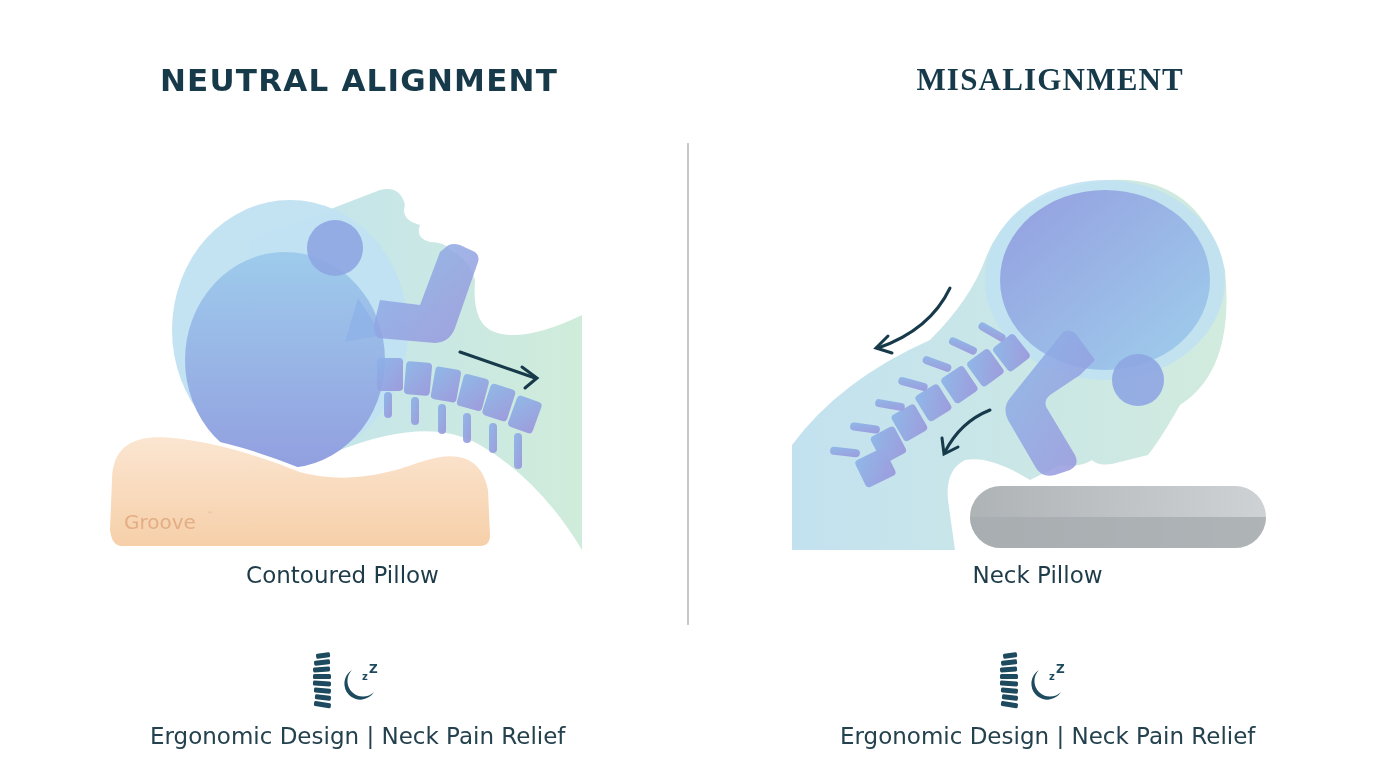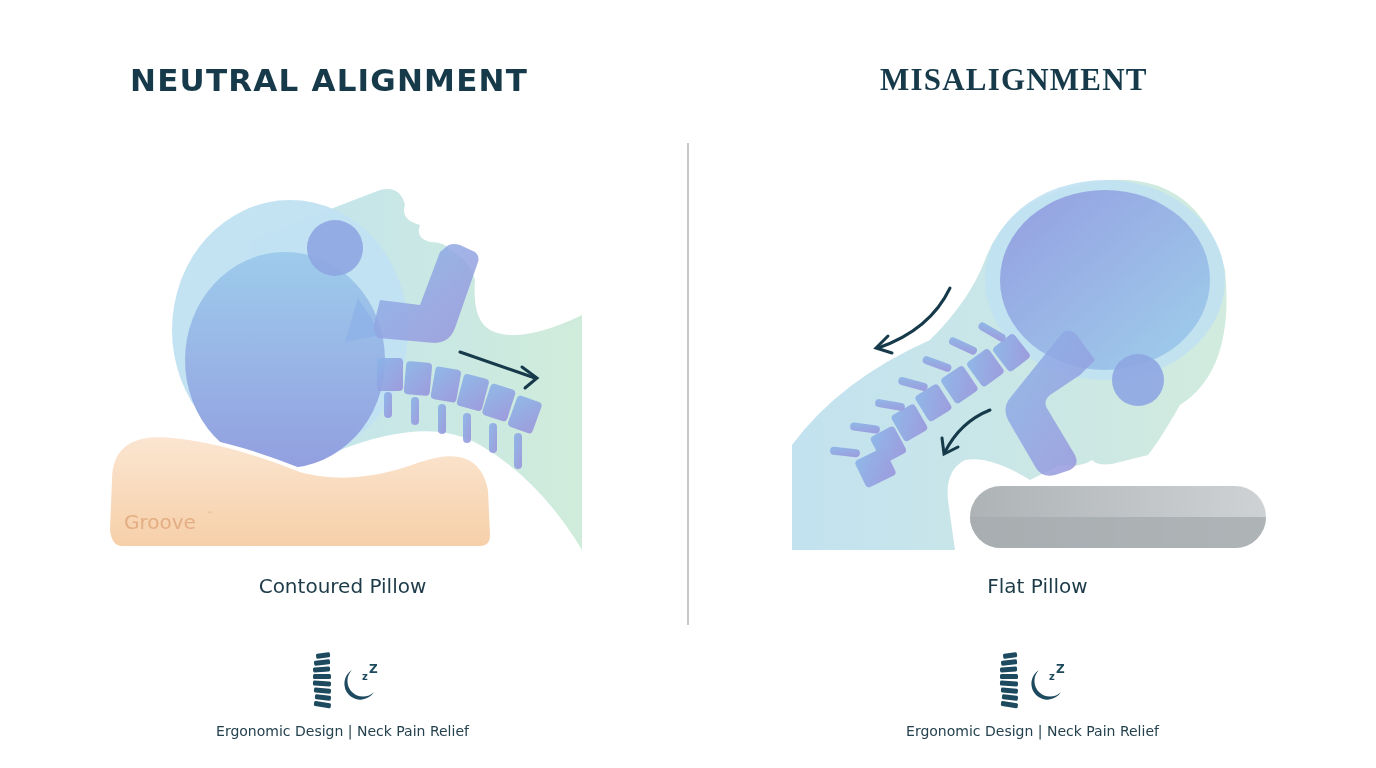--- a/index.html
+++ b/index.html
@@ -1,45 +1,45 @@
 <!DOCTYPE html>
 <html><head>
 <meta charset="utf-8">
 <style>
   * { box-sizing: border-box; margin: 0; padding: 0; }
   html, body { width: 1376px; height: 768px; background: #ffffff; overflow: hidden; }
   body { position: relative; font-family: "DejaVu Sans", sans-serif; color: #183a4a; }
 
   .panel-title {
     position: absolute; top: 62px; font-size: 31px; font-weight: bold;
-    letter-spacing: 1.2px; color: #173a4b; text-align: left; white-space: nowrap;
+    letter-spacing: 1.2px; color: #173a4b; text-align: right; white-space: nowrap;
   }
   #title-left { left: 130px; width: 428px; }
   #title-right { left: 880px; width: 304px; font-family: Liberation Serif, serif; }
 
   .divider {
     position: absolute; left: 687px; top: 143px; width: 2px; height: 482px; background: #c7c9cc;
   }
 
   svg.illus { position: absolute; }
   #illus-left { left: 100px; top: 180px; width: 490px; height: 380px; }
   #illus-right { left: 780px; top: 170px; width: 500px; height: 390px; }
 
   .caption {
-    position: absolute; top: 574px; font-size: 20px; color: #1d3b49; text-align: center; white-space: nowrap;
+    position: absolute; top: 562px; font-size: 23px; color: #1d3b49; text-align: center; white-space: nowrap;
   }
   #caption-left { left: 170px; width: 345px; }
   #caption-right { left: 865px; width: 345px; }
 
   .badge-icons { position: absolute; top: 650px; width: 80px; height: 62px; }
   #icons-left { left: 308px; }
   #icons-right { left: 995px; }
 
   .tagline {
-    position: absolute; top: 723px; font-size: 14px; color: #24414e; text-align: center; white-space: nowrap;
+    position: absolute; top: 723px; font-size: 23px; color: #24414e; text-align: center; white-space: nowrap;
   }
   #tagline-left { left: 150px; width: 385px; }
   #tagline-right { left: 840px; width: 385px; }
 
   .brand-text { font-family: "DejaVu Sans", sans-serif; }
 </style>
 </head>
 <body>
 
 <div class="panel-title" id="title-left">NEUTRAL ALIGNMENT</div>
@@ -176,21 +176,21 @@
     <path d="M210 240 Q180 252 165 282"></path>
     <polyline points="162,268 164,284 178,277"></polyline>
   </g>
 
   <g>
     <rect x="190" y="316" width="296" height="62" rx="31" fill="url(#pillowGrey)"></rect>
     <rect x="190" y="347" width="296" height="31" rx="0" fill="#a6acaf" opacity="0.8" clip-path="inset(0 round 0 0 31px 31px)"></rect>
   </g>
 </svg>
 
-<div class="caption" id="caption-right">Flat Pillow</div>
+<div class="caption" id="caption-right">Neck Pillow</div>
 
 <svg class="badge-icons" id="icons-right" viewBox="0 0 80 62">
   <g fill="#1d4a5e">
     <rect x="8" y="3" width="14" height="5" rx="1.5" transform="rotate(-8 15 5)"></rect>
     <rect x="6" y="10" width="16" height="5" rx="1.5" transform="rotate(-6 14 12)"></rect>
     <rect x="5" y="17" width="17" height="5" rx="1.5" transform="rotate(-4 13 19)"></rect>
     <rect x="5" y="24" width="18" height="5" rx="1.5"></rect>
     <rect x="5" y="31" width="18" height="5" rx="1.5" transform="rotate(3 14 33)"></rect>
     <rect x="6" y="38" width="17" height="5" rx="1.5" transform="rotate(5 14 40)"></rect>
     <rect x="7" y="45" width="16" height="5" rx="1.5" transform="rotate(7 15 47)"></rect>

